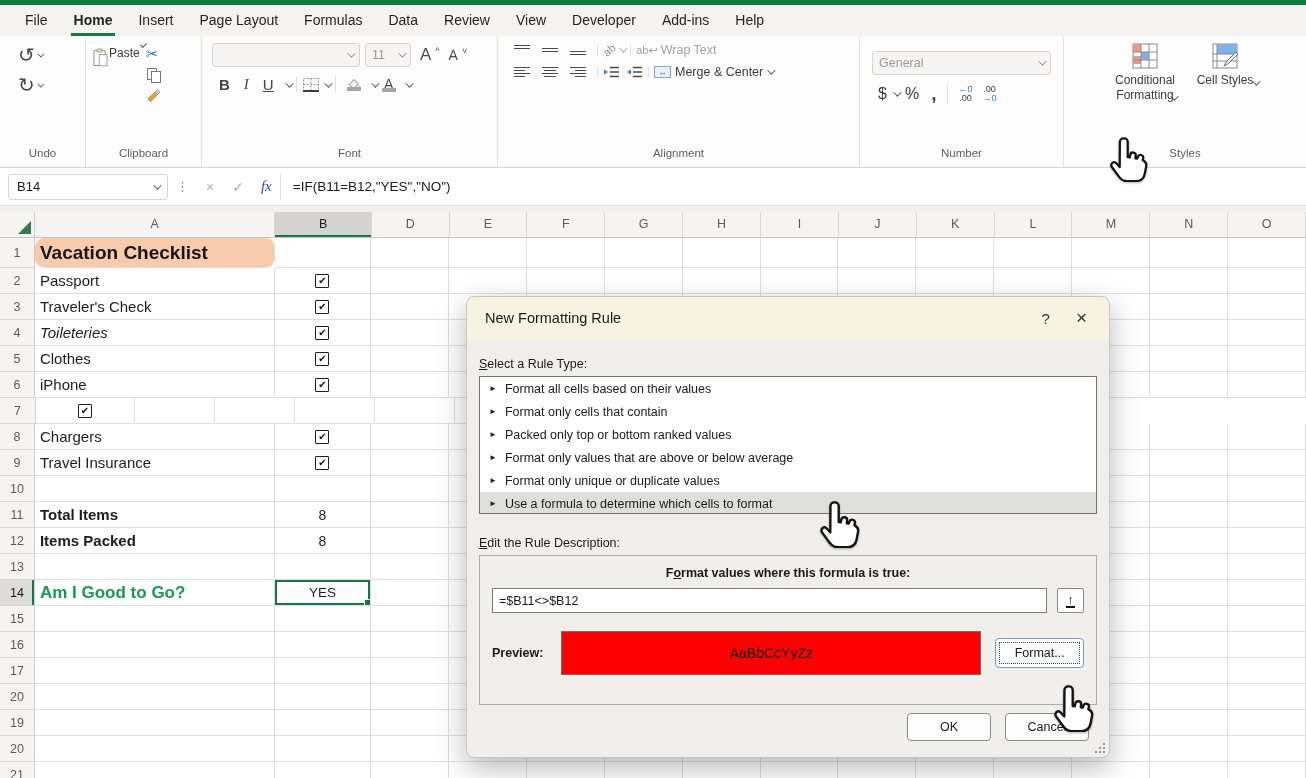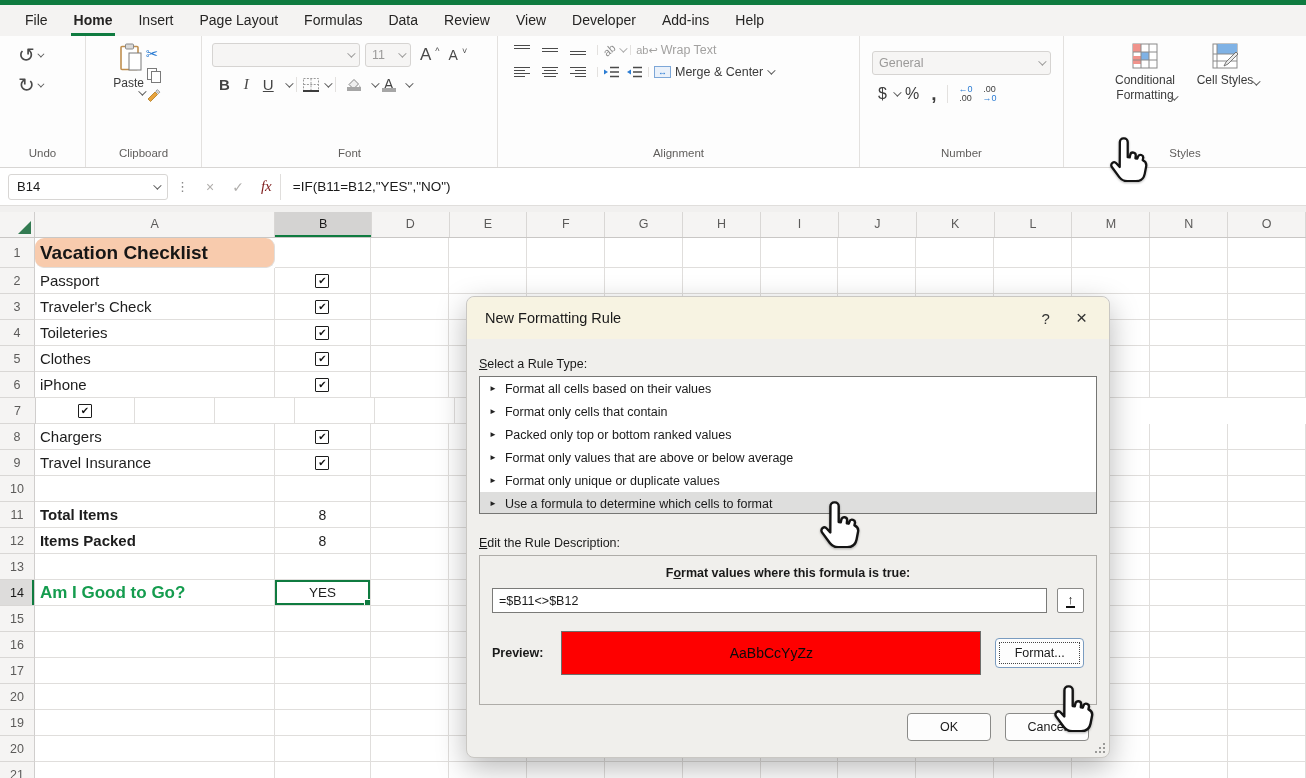--- a/index.html
+++ b/index.html
@@ -26,21 +26,21 @@
   .rows2 { display:flex; flex-direction:column; gap:8px; width:100%; }
   .rrow { display:flex; align-items:center; }
 
   
   .grp.undo { width:86px; }
   .undo-ic { font-size:20px; color:#4a4a4a; line-height:20px; }
   .ubtn { display:flex; align-items:center; padding:2px 4px; }
 
   
   .grp.clip { width:116px; }
-  .paste-btn { display:flex; flex-direction:column; align-items:flex-end; width:52px; margin-right:2px; }
+  .paste-btn { display:flex; flex-direction:row; align-items:flex-start; width:52px; margin-right:2px; }
   .paste-lab { font-size:12px; color:#3b3b3b; margin-top:3px; }
   .clip-col { display:flex; flex-direction:column; gap:4px; padding-top:2px; }
   .scissors { color:#2b7cd3; font-size:15px; }
 
   
   .grp.font { width:296px; }
   .combo { background:#f6f5f4; border:1px solid #d6d4d2; border-radius:3px; height:24px; display:flex; align-items:center; padding:0 6px; color:#9b9a99; font-size:12.5px; }
   .combo .chev { margin-left:auto; border-color:#9b9a99; }
   .fbtn { font-size:15px; color:#444; padding:1px 7px; }
   .fbold { font-weight:bold; }
@@ -78,21 +78,21 @@
   .grp.sty { width:242px; border-right:none; }
   .bigbtn { display:flex; flex-direction:column; align-items:center; width:78px; text-align:center; }
   .bigbtn .cap { font-size:12px; color:#3b3b3b; line-height:15px; margin-top:4px; }
 
   
   .fbar { height:38px; background:#ffffff; border-bottom:1px solid #e0dedc; display:flex; align-items:center; padding-left:8px; }
   .namebox { width:160px; height:26px; border:1px solid #d8d6d4; border-radius:3px; display:flex; align-items:center; font-size:13px; color:#1a1a1a; padding:0 8px; }
   .namebox .chev { margin-left:auto; }
   .dots3 { color:#8a8a8a; font-size:13px; padding:0 8px; }
   .fico { font-size:14px; color:#b0aeac; padding:0 9px; }
-  .fxico { font-size:15px; color:#7f1d1d; font-style:italic; font-family:"Liberation Serif","DejaVu Serif",serif; padding:0 8px; }
+  .fxico { font-size:15px; color:#1d4ed8; font-style:italic; font-family:"Liberation Serif","DejaVu Serif",serif; padding:0 8px; }
   .fml { font-size:13.5px; color:#1a1a1a; padding-left:12px; border-left:1px solid #e0dedc; height:26px; line-height:26px; flex:1; }
   .gapstrip { height:6px; background:#f1f0ef; }
 
   
   .grid { position:absolute; left:0; top:212px; right:0; bottom:0; background:#fff; }
   .colrow { display:flex; height:26px; background:#f5f4f3; border-bottom:1px solid #c9c7c5; }
   .corner { width:36px; position:relative; border-right:1px solid #d0cecd; background:#f5f4f3; }
   .corner::after { content:""; position:absolute; right:3px; bottom:3px; border-left:13px solid transparent; border-bottom:13px solid #327a51; }
   .colh { border-right:1px solid #d9d7d5; font-size:12.5px; color:#5c5b5a; text-align:center; line-height:25px; }
   .colh-sel { background:#d4d3d2; color:#1a1a1a; box-shadow:inset 0 -2px 0 #0f7b40; }
@@ -463,21 +463,21 @@
           <div class="cell" style="width: 80px;"></div>
           <div class="cell" style="width: 80px;"></div>
           <div class="cell" style="width: 80px;"></div>
           <div class="cell" style="width: 80px;"></div>
           <div class="cell" style="width: 80px;"></div>
           <div class="cell" style="width: 80px;"></div>
           <div class="cell" style="width: 80px;"></div>
         </div>
         <div class="grow" style="height: 26px;">
           <div class="rowh">4</div>
-          <div class="cell" style="width: 247px;">Toileteries</div>
+          <div class="cell" style="width: 247px; font-style: italic;">Toileteries</div>
           <div class="cell cb-center" style="width: 99px;">
             <span class="cbx">✔</span>
           </div>
           <div class="cell" style="width: 80px;"></div>
           <div class="cell" style="width: 80px;"></div>
           <div class="cell" style="width: 80px;"></div>
           <div class="cell" style="width: 80px;"></div>
           <div class="cell" style="width: 80px;"></div>
           <div class="cell" style="width: 80px;"></div>
           <div class="cell" style="width: 80px;"></div>

